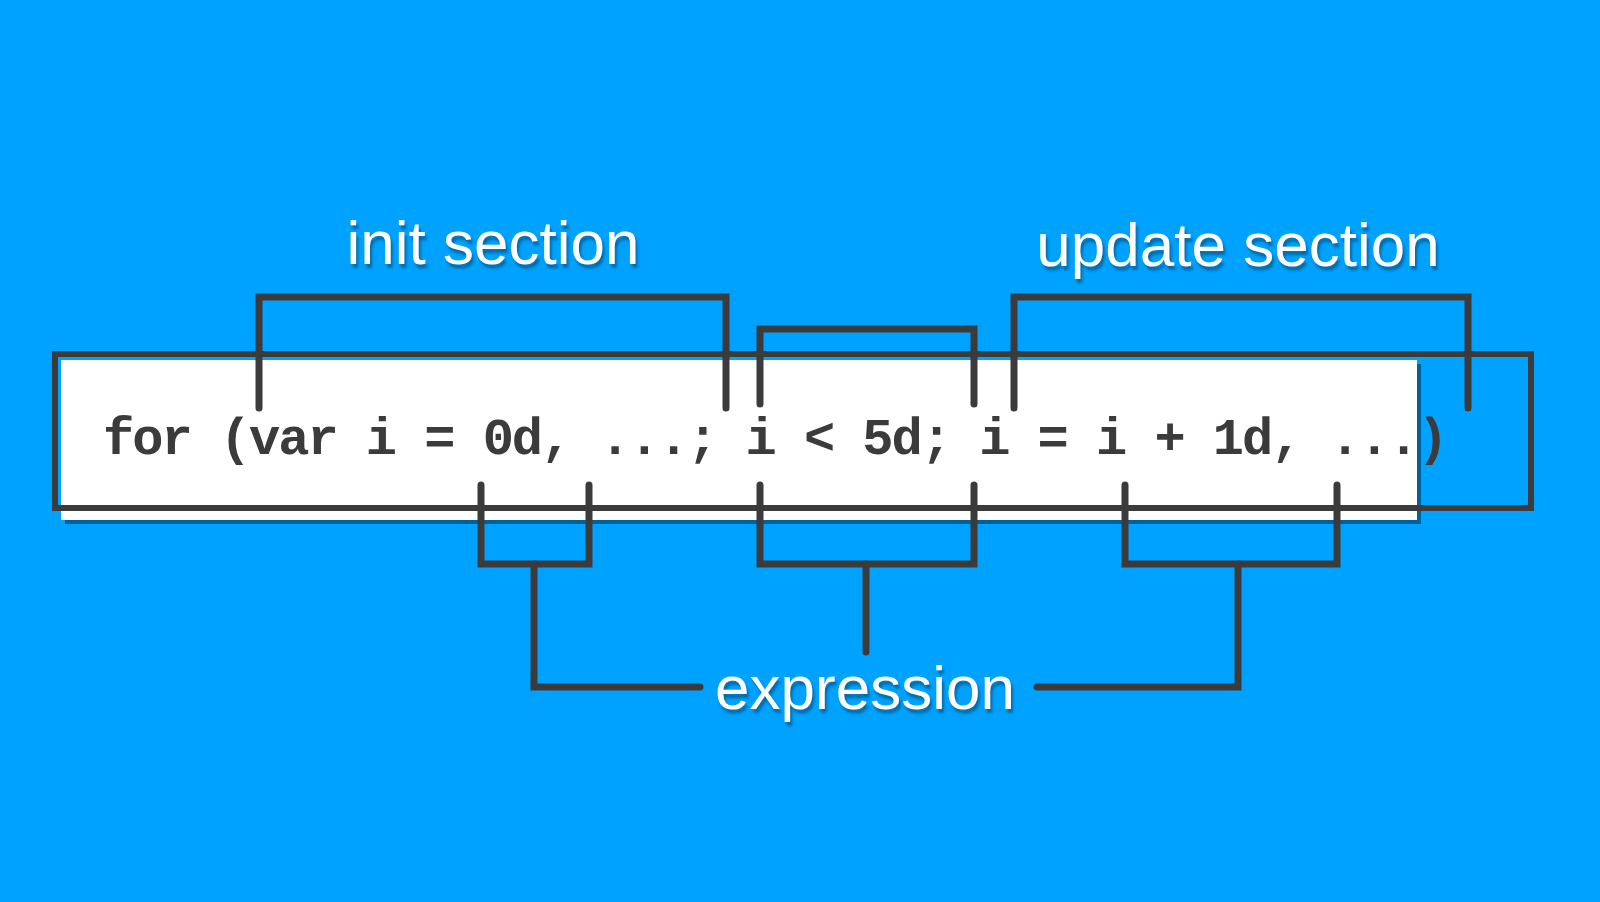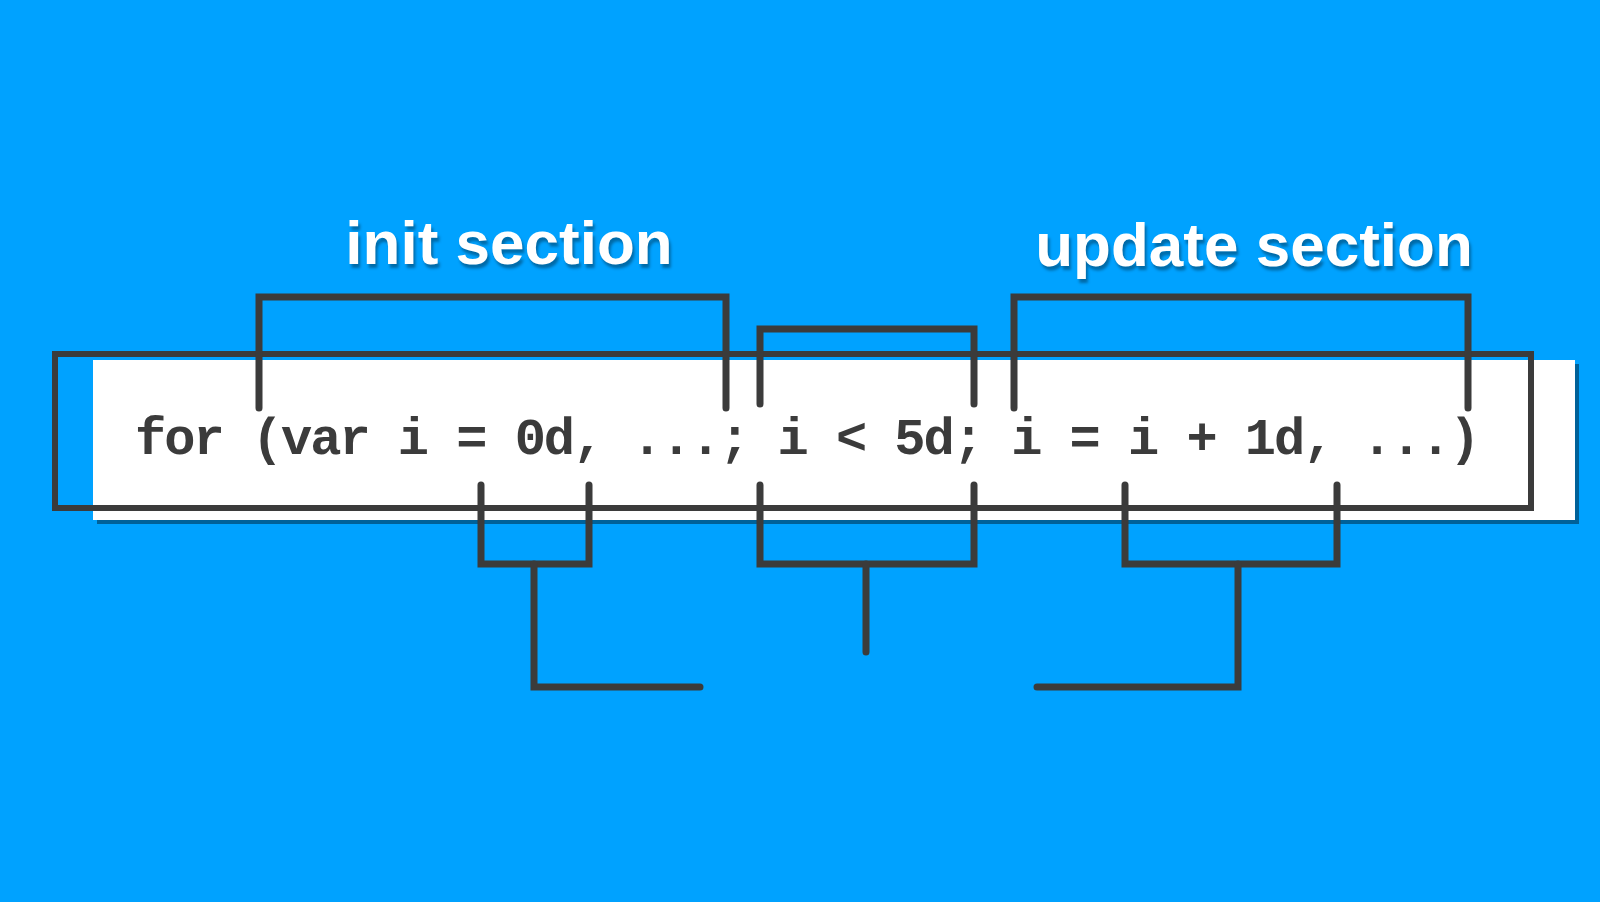--- a/index.html
+++ b/index.html
@@ -19,27 +19,26 @@
     width: 1600px;
     height: 902px;
     background: var(--bg);
     overflow: hidden;
   }
 
   
   .box-fill {
     position: absolute;
     left: 61px; top: 360px;
-    width: 1482px; height: 160px;
+    width: 1356px; height: 160px;
     background: var(--paper);
     box-shadow: 4px 4px 0 rgba(0,0,0,0.40);
     z-index: 1;
     display: flex;
     align-items: center;
-    margin-left: 32px;
   }
   .box-stroke {
     position: absolute;
     left: 52px; top: 351px;
     width: 1482px; height: 160px;
     border: 6px solid var(--ink);
     background: transparent;
     z-index: 2;
     pointer-events: none;
   }
@@ -67,27 +66,26 @@
     stroke-width: 7;
     stroke-linecap: round;
   }
 
   
   .label {
     position: absolute;
     z-index: 4;
     color: var(--label);
     font-size: 62px;
-    font-weight: bold;
+    font-weight: normal;
     line-height: 62px;
     white-space: nowrap;
     transform: translateX(-50%);
     text-shadow: 2px 4px 3px rgba(0,0,0,0.35);
     text-align: center;
-    margin-left: 16px;
   }
   .label.init       { left: 493px;  top: 212px; }
   .label.condition  { left: 861px;  top: 176px; line-height: 68px; }
   .label.update     { left: 1238px; top: 214px; }
   .label.expression { left: 865px;  top: 657px; }
 </style>
 </head>
 <body>
 
 <div class="stage">
@@ -109,14 +107,15 @@
     <path d="M866 564 V652"></path>
     <path d="M1125 485 V564 H1337 V485"></path>
     <path d="M1238 564 V687 H1037"></path>
   </svg>
 
   <div class="label init">init section</div>
 
 
   <div class="label update">update section</div>
 
+  <div class="label expression">expression</div>
 
 </div>
 
 </body></html>

